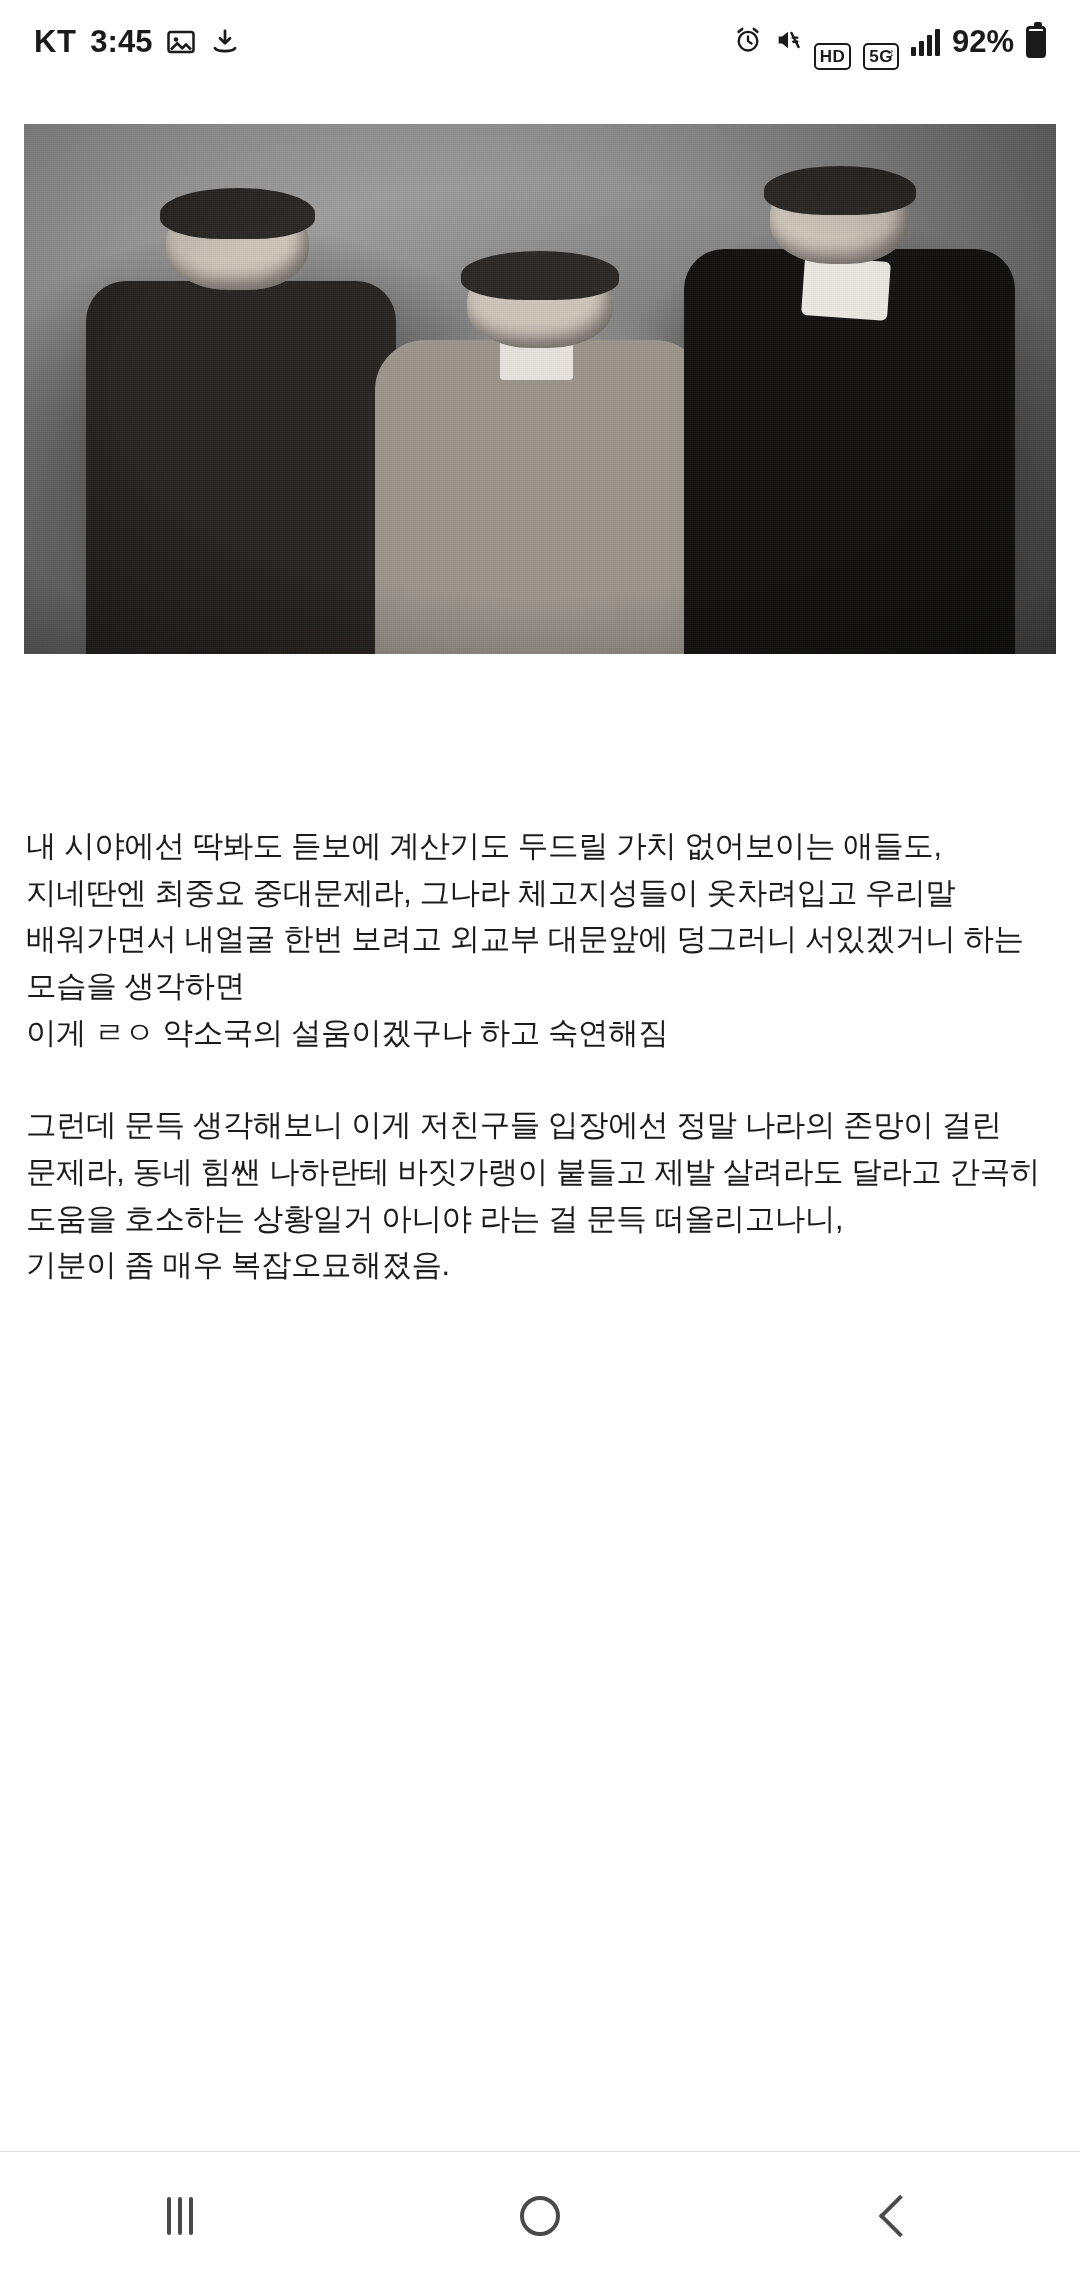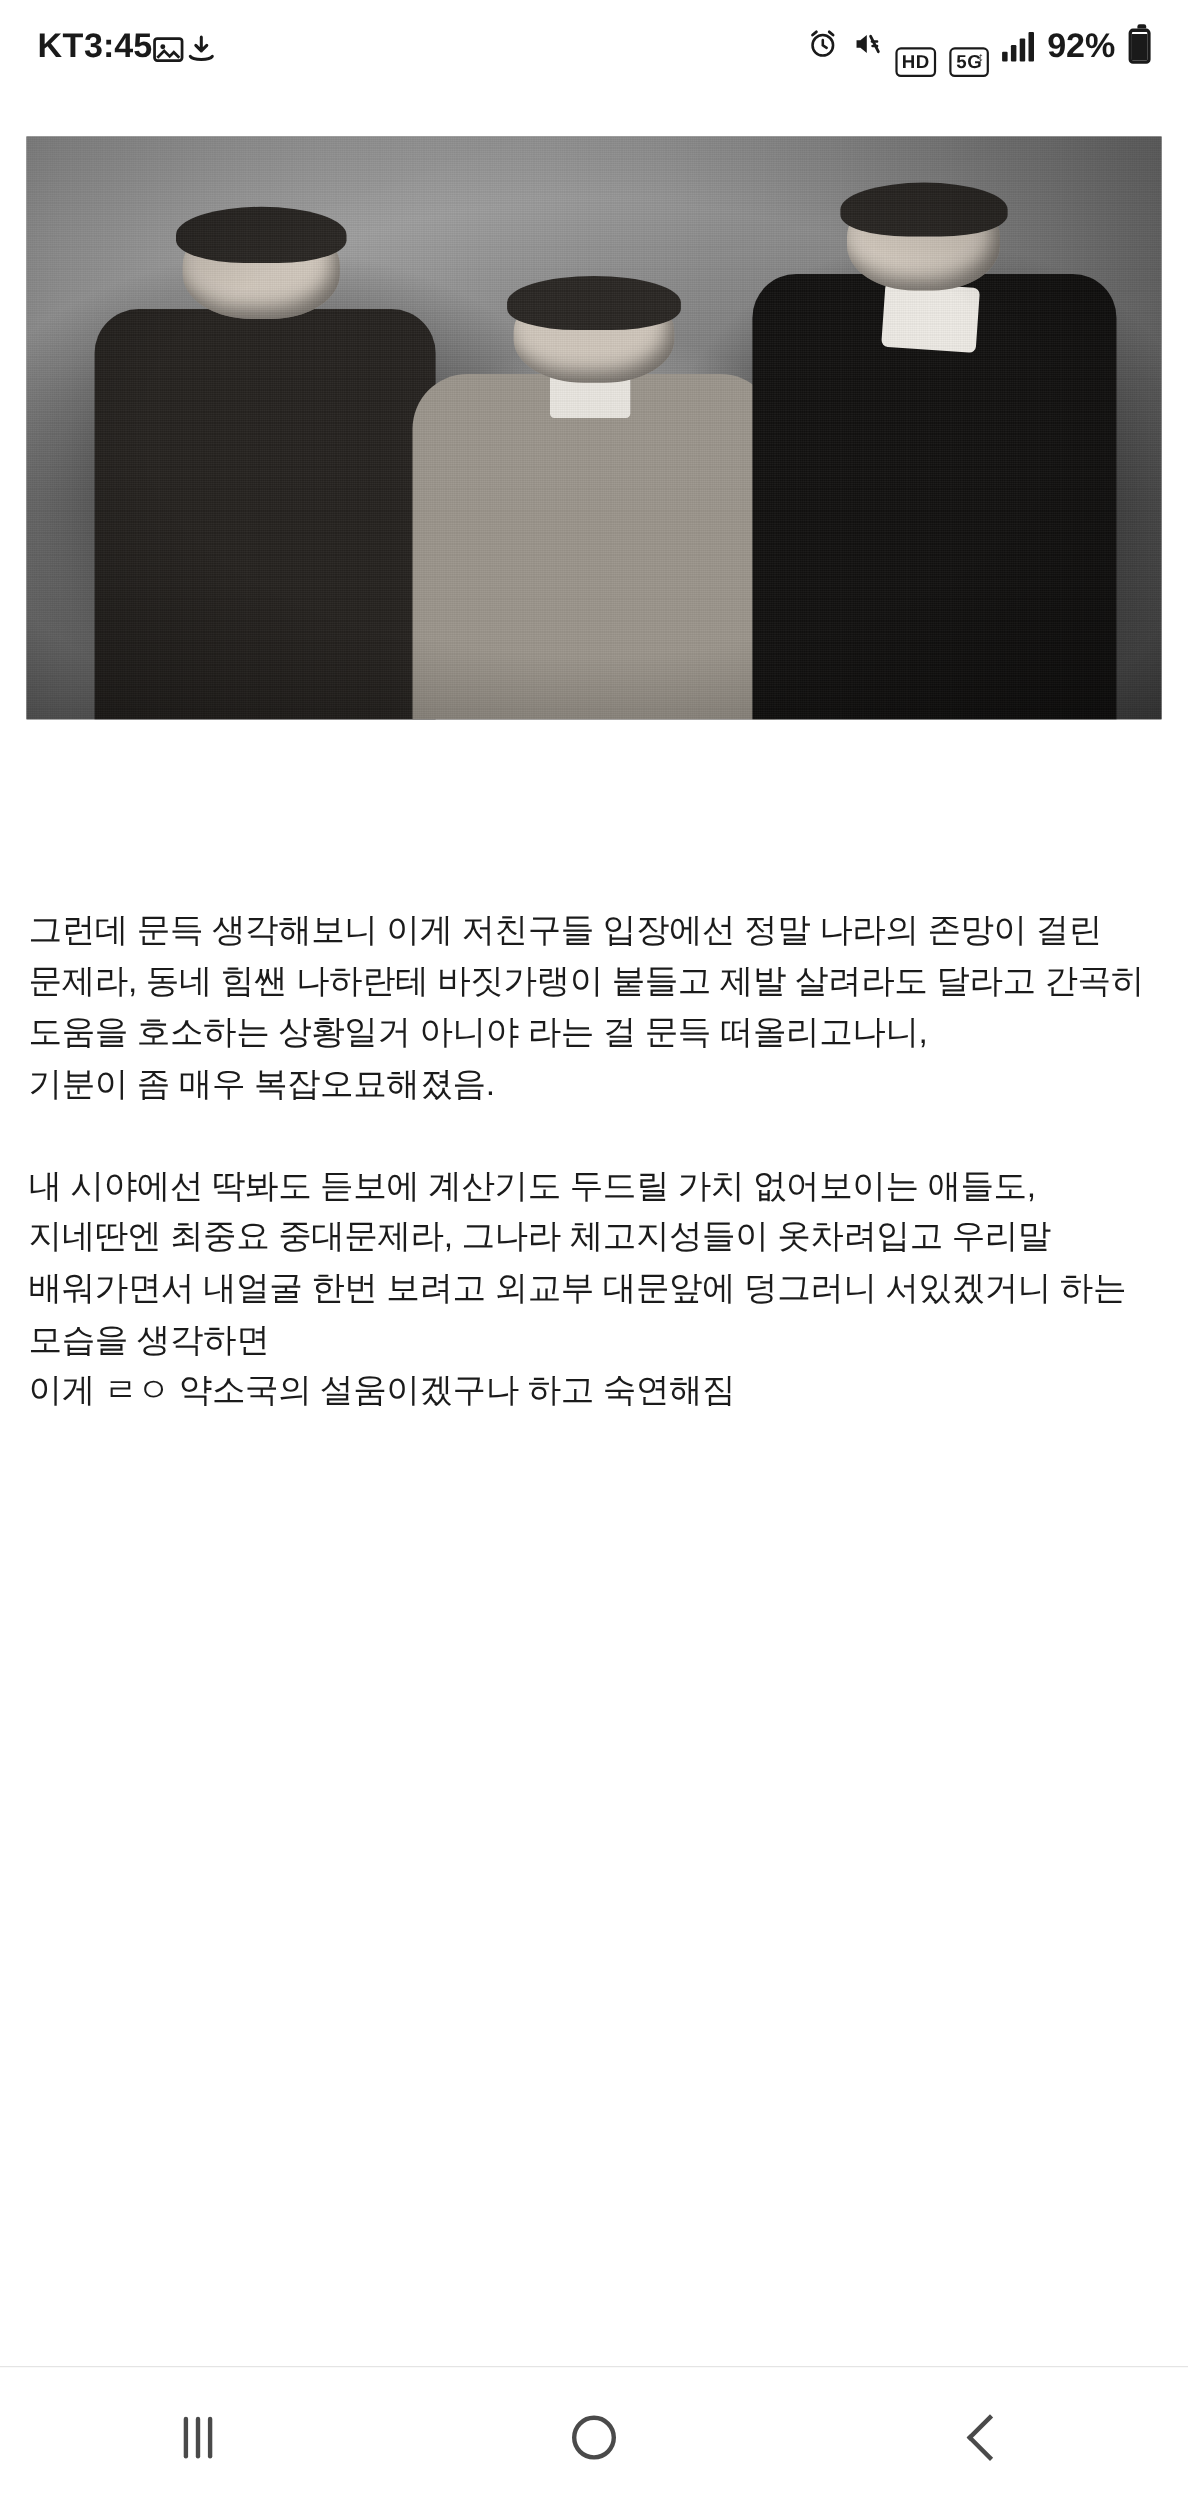--- a/index.html
+++ b/index.html
@@ -20,21 +20,22 @@
     height: 84px;
     background: #ffffff;
     display: flex;
     align-items: center;
     padding: 0 34px;
     box-sizing: border-box;
     color: #1a1a1a;
   }
   .status-left {
     display: flex;
-    align-items: flex-end;
+    align-items: center;
+    gap: 14px;
   }
   .carrier {
     font-size: 31px;
     font-weight: 700;
     letter-spacing: 0.5px;
   }
   .clock {
     font-size: 31px;
     font-weight: 700;
   }
@@ -341,25 +342,25 @@
           <div class="collar"></div>
           <div class="head"></div>
           <div class="hair"></div>
       </div>
       <div class="grain"></div>
       <div class="vignette"></div>
     </div>
   </div>
 
   <div class="post-text">
-    <p class="para">그런데 문득 생각해보니 이게 저친구들 입장에선 정말 나라의 존망이 걸린 문제라, 동네 힘쌘 나하란테 바짓가랭이 붙들고 제발 살려라도 달라고 간곡히 도움을 호소하는 상황일거 아니야 라는 걸 문득 떠올리고나니,
-기분이 좀 매우 복잡오묘해졌음.</p>
     <p class="para">내 시야에선 딱봐도 듣보에 계산기도 두드릴 가치 없어보이는 애들도,
 지네딴엔 최중요 중대문제라, 그나라 체고지성들이 옷차려입고 우리말 배워가면서 내얼굴 한번 보려고 외교부 대문앞에 덩그러니 서있겠거니 하는 모습을 생각하면
 이게 ㄹㅇ 약소국의 설움이겠구나 하고 숙연해짐</p>
+    <p class="para">그런데 문득 생각해보니 이게 저친구들 입장에선 정말 나라의 존망이 걸린 문제라, 동네 힘쌘 나하란테 바짓가랭이 붙들고 제발 살려라도 달라고 간곡히 도움을 호소하는 상황일거 아니야 라는 걸 문득 떠올리고나니,
+기분이 좀 매우 복잡오묘해졌음.</p>
   </div>
 
 </div>
 
 <div class="nav-bar">
   <div class="nav-btn">
     <span class="nav-recents">
         <i></i>
         <i></i>
         <i></i>

